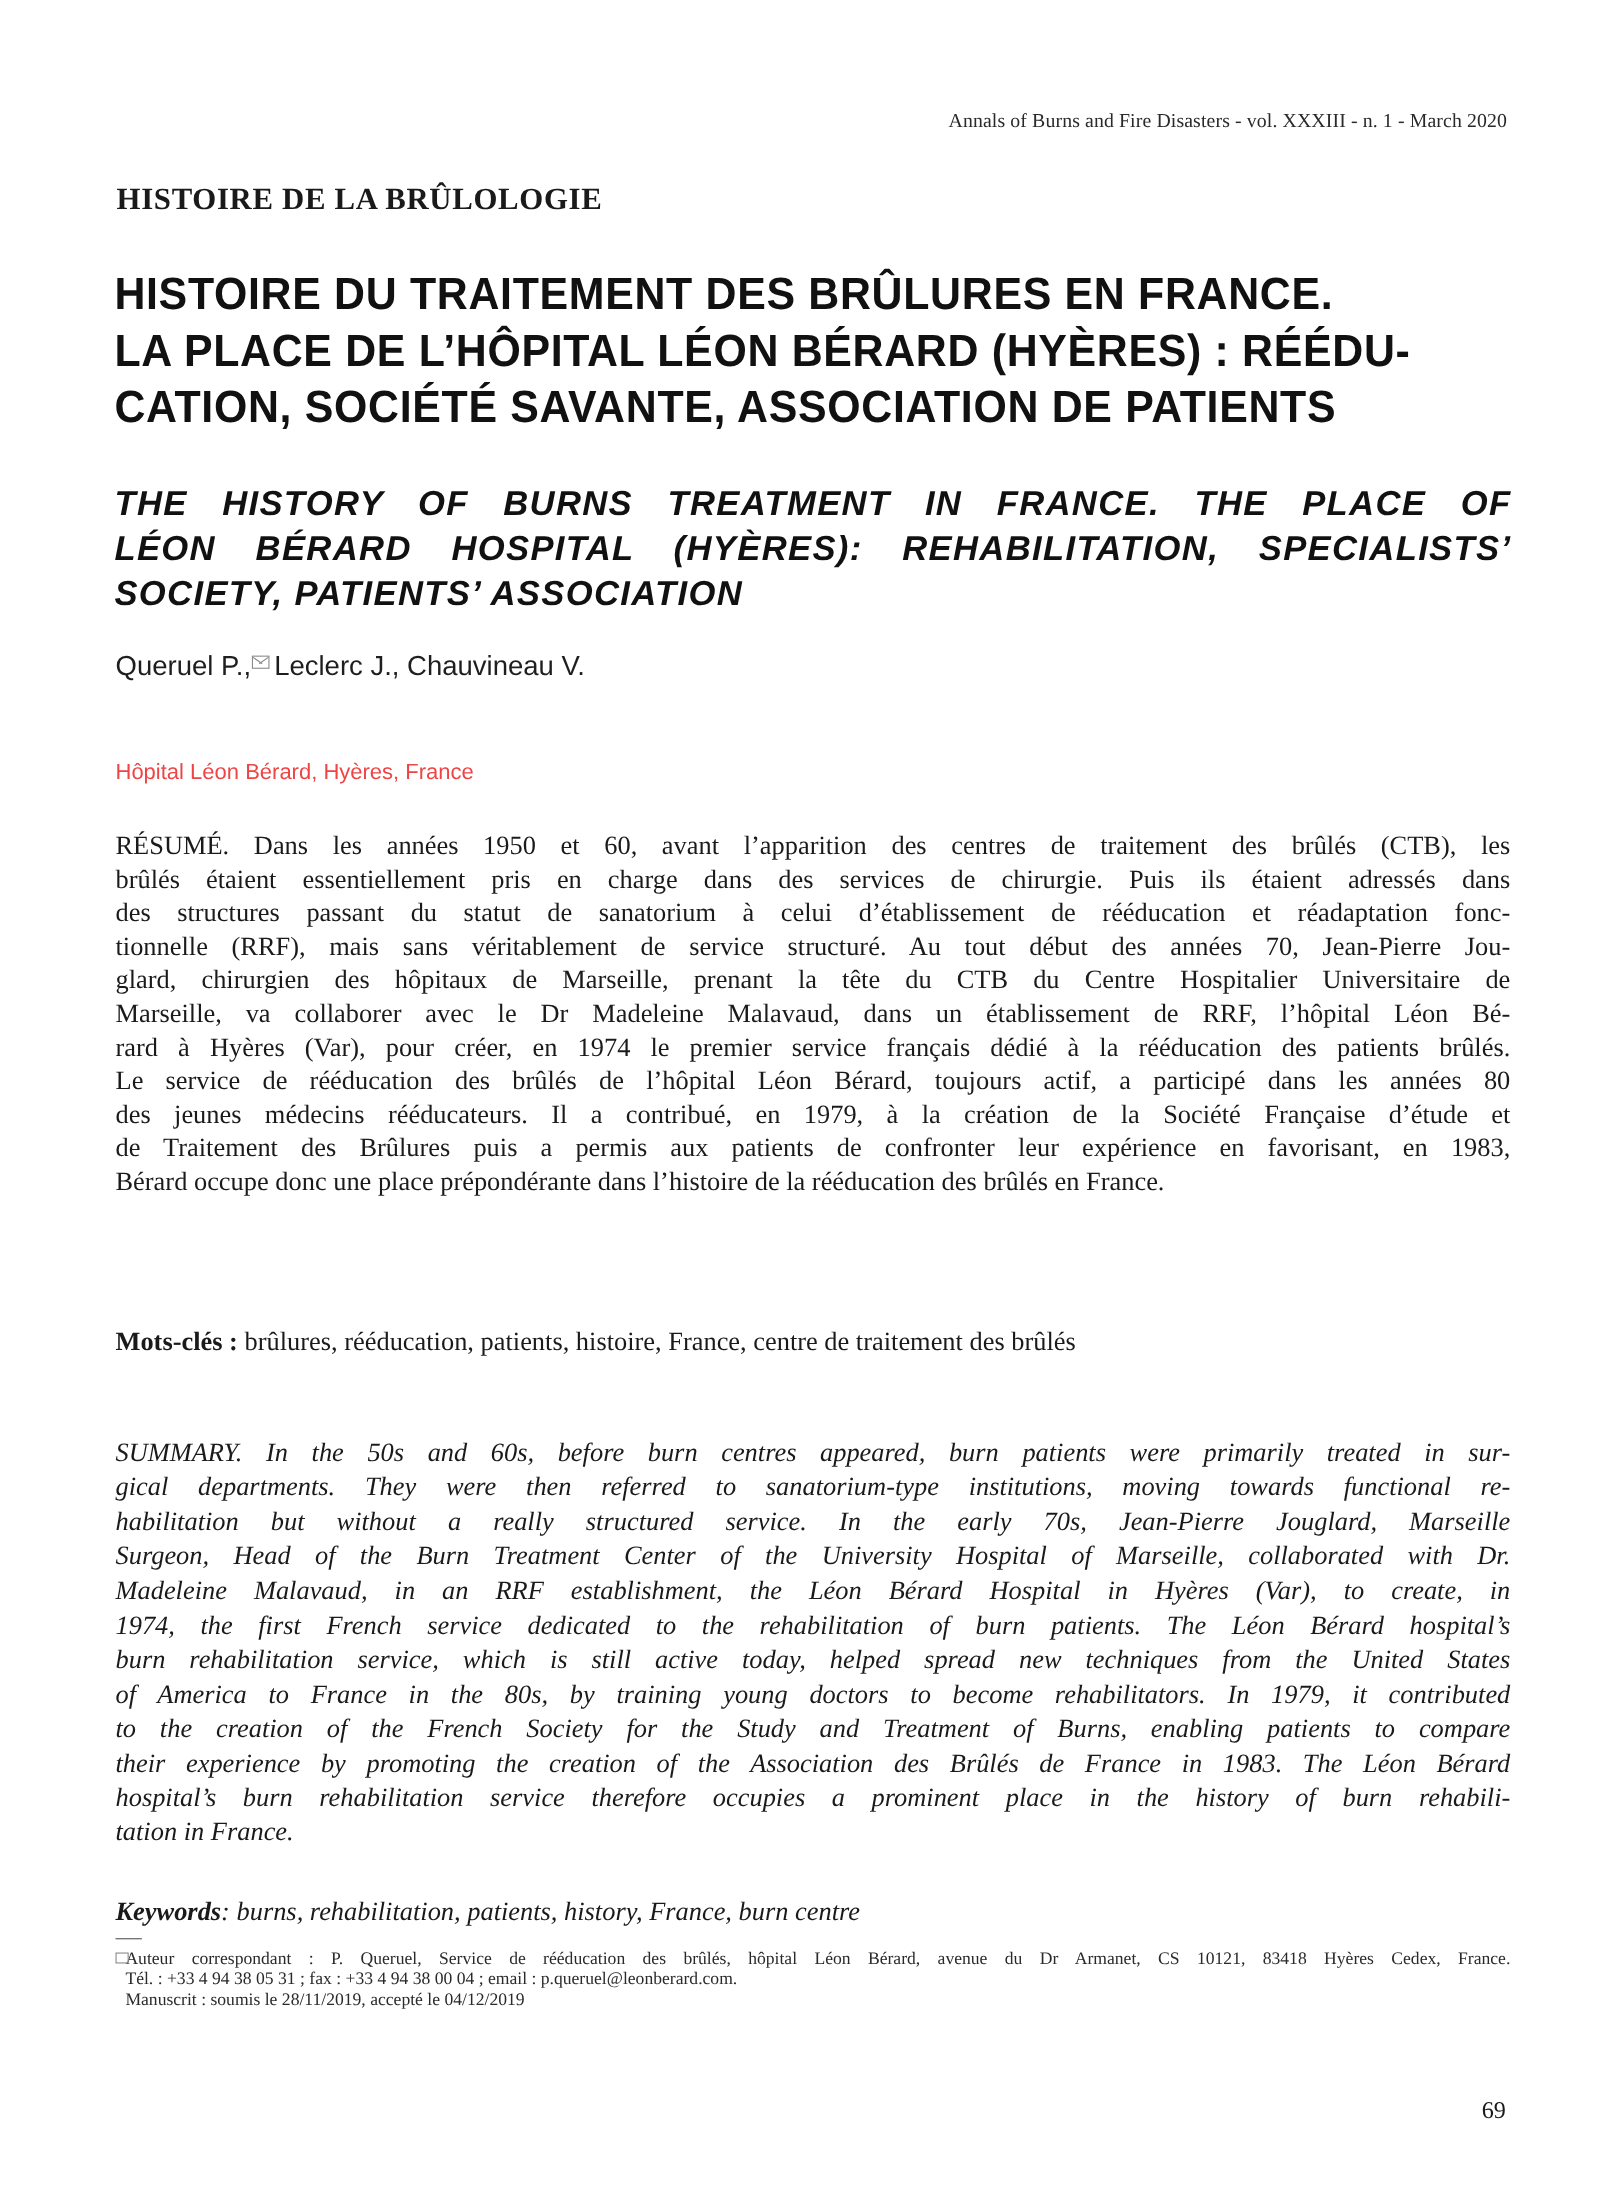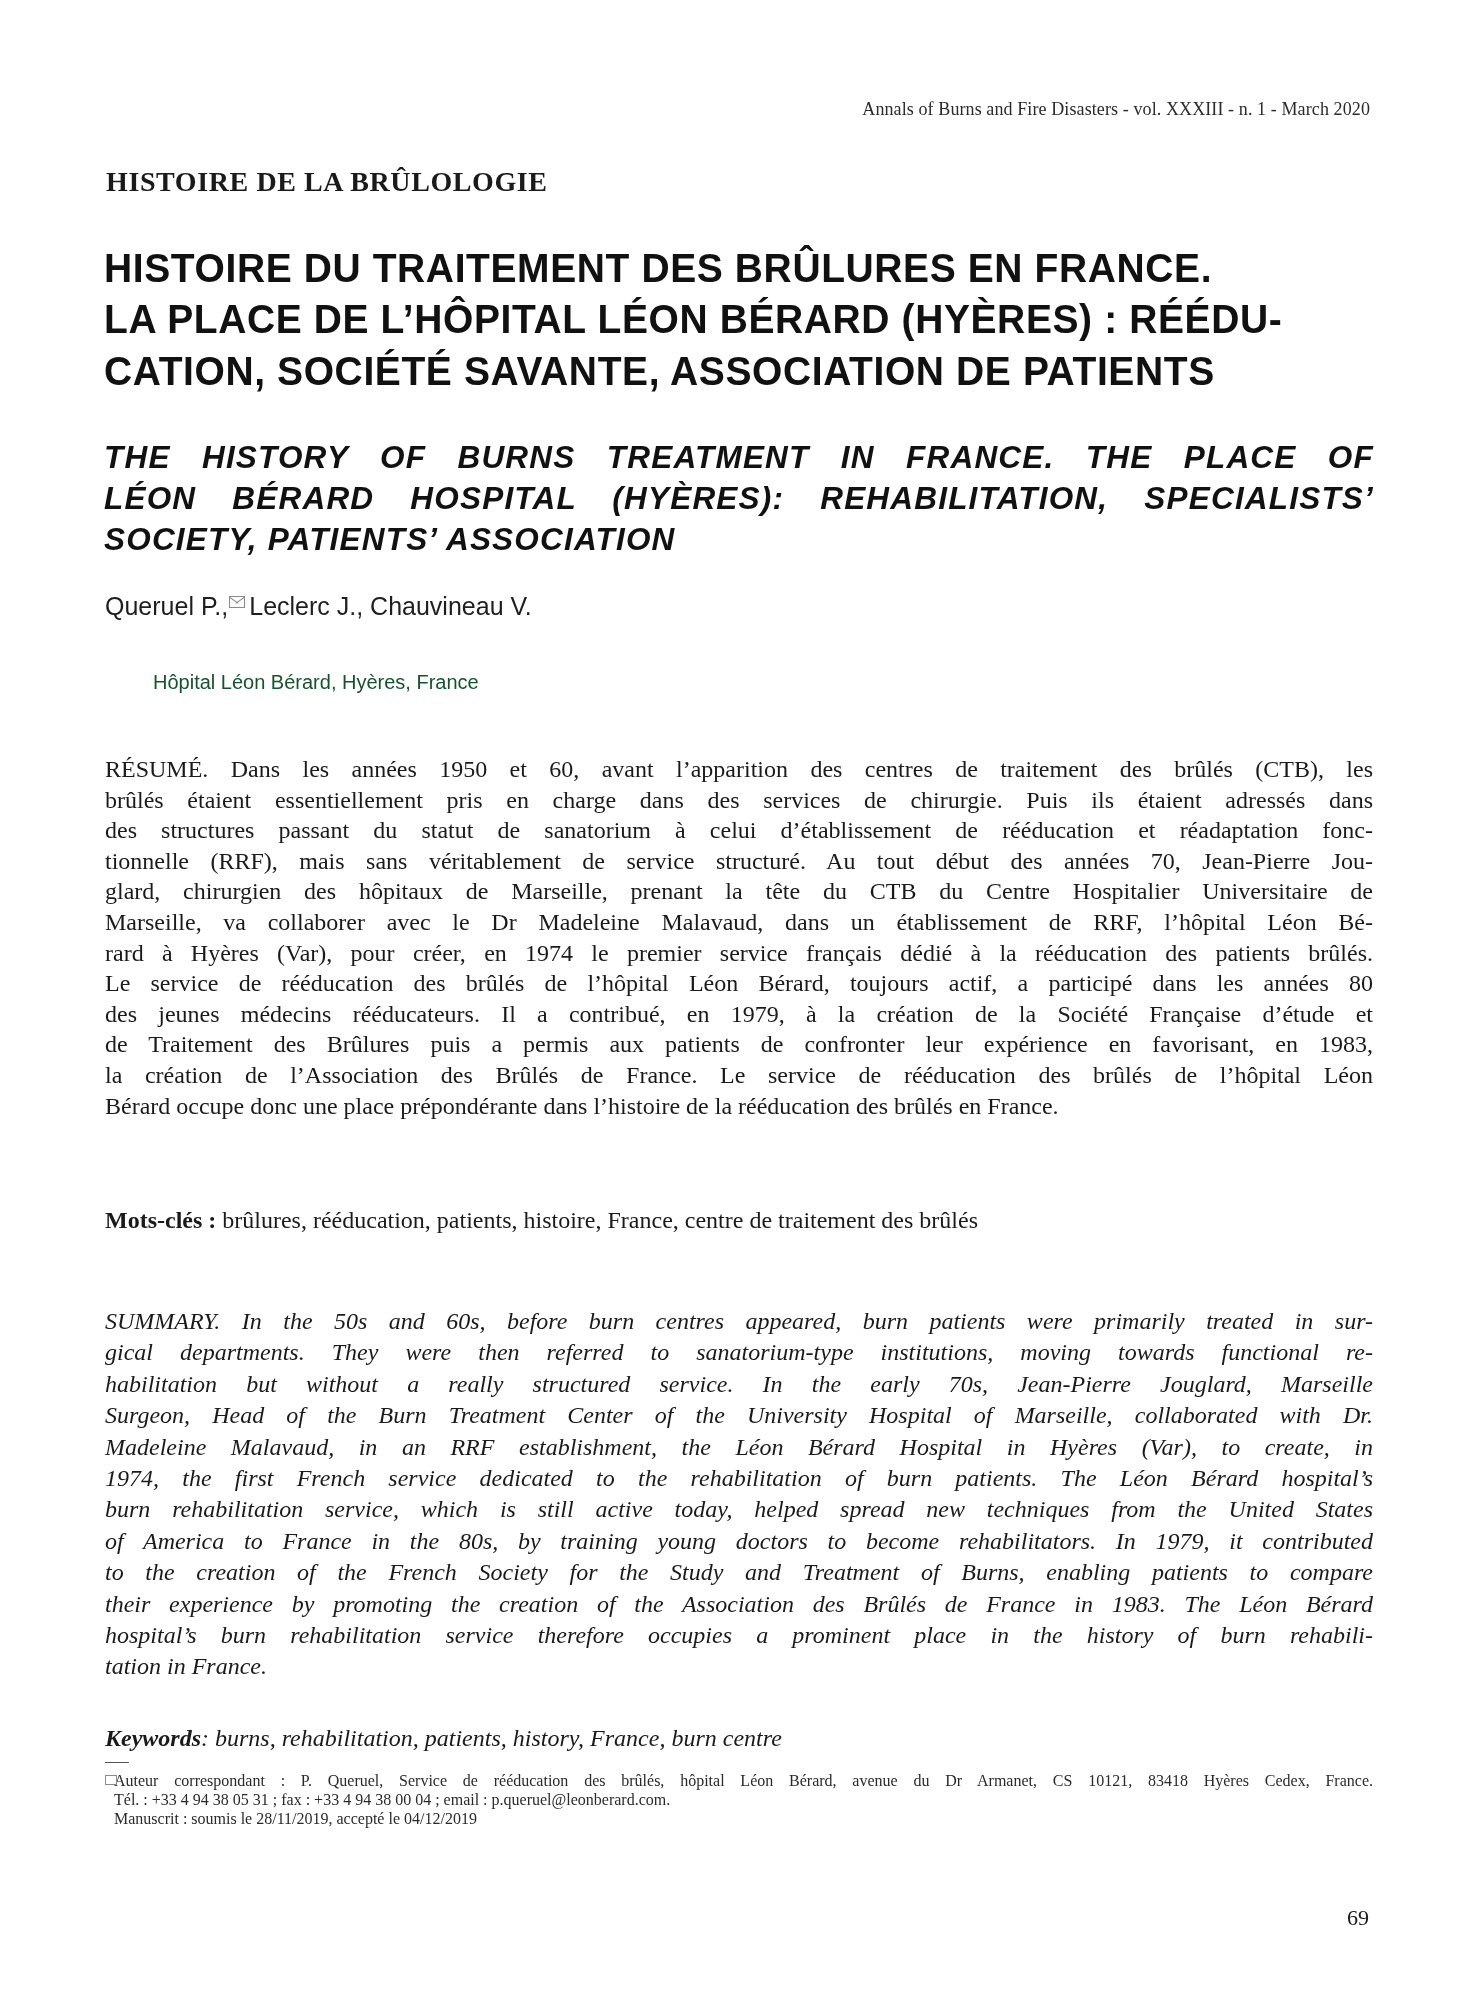--- a/index.html
+++ b/index.html
@@ -37,22 +37,22 @@
       display: inline-block; width: 14px; height: 10px; border: 1px solid #8a8a8a;
       position: relative; vertical-align: top; margin-top: 4px; margin-right: 4px; margin-left: 1px;
       overflow: hidden;
     }
     .mail-icon::before, .mail-icon::after {
       content: ""; position: absolute; top: -3px; width: 1px; height: 12px; background: #8a8a8a;
     }
     .mail-icon::before { left: 3px; transform: rotate(-55deg); }
     .mail-icon::after { right: 3px; transform: rotate(55deg); }
     .affiliation {
-      top: 671px; left: 105px;
-      font-family: "Liberation Sans", sans-serif; font-size: 20px; color: #14532d; margin-left: 48px;
+      top: 691px; left: 105px;
+      font-family: "Liberation Sans", sans-serif; font-size: 20px; color: #ef4444;
     }
     .resume {
       top: 754px; left: 105px; width: 1268px;
       font-family: "Liberation Serif", serif; font-size: 24px; line-height: 30.6px; color: #1a1a1a;
     }
     .resume b, .summary b { font-weight: normal; }
     .mots {
       top: 1207px; left: 105px;
       font-family: "Liberation Serif", serif; font-size: 24px; color: #1a1a1a;
     }
@@ -109,21 +109,20 @@
   <span class="justify-line"><b>RÉSUMÉ.</b> <span>Dans les années 1950 et 60, avant l’apparition des centres de traitement des brûlés (CTB), les</span></span>
   <span class="justify-line">brûlés étaient essentiellement pris en charge dans des services de chirurgie. Puis ils étaient adressés dans</span>
   <span class="justify-line">des structures passant du statut de sanatorium à celui d’établissement de rééducation et réadaptation fonc-</span>
   <span class="justify-line">tionnelle (RRF), mais sans véritablement de service structuré. Au tout début des années 70, Jean-Pierre Jou-</span>
   <span class="justify-line">glard, chirurgien des hôpitaux de Marseille, prenant la tête du CTB du Centre Hospitalier Universitaire de</span>
   <span class="justify-line">Marseille, va collaborer avec le Dr Madeleine Malavaud, dans un établissement de RRF, l’hôpital Léon Bé-</span>
   <span class="justify-line">rard à Hyères (Var), pour créer, en 1974 le premier service français dédié à la rééducation des patients brûlés.</span>
   <span class="justify-line">Le service de rééducation des brûlés de l’hôpital Léon Bérard, toujours actif, a participé dans les années 80</span>
   <span class="justify-line">des jeunes médecins rééducateurs. Il a contribué, en 1979, à la création de la Société Française d’étude et</span>
   <span class="justify-line">de Traitement des Brûlures puis a permis aux patients de confronter leur expérience en favorisant, en 1983,</span>
-  <span class="justify-line">la création de l’Association des Brûlés de France. Le service de rééducation des brûlés de l’hôpital Léon</span>
   <span class="line">Bérard occupe donc une place prépondérante dans l’histoire de la rééducation des brûlés en France.</span>
 </div>
 
 <div class="abs mots">
   <b>Mots-clés :</b> <span>brûlures, rééducation, patients, histoire, France, centre de traitement des brûlés</span>
 </div>
 
 <div class="abs summary">
   <span class="justify-line"><b>SUMMARY.</b> <span>In the 50s and 60s, before burn centres appeared, burn patients were primarily treated in sur-</span></span>
   <span class="justify-line">gical departments. They were then referred to sanatorium-type institutions, moving towards functional re-</span>

